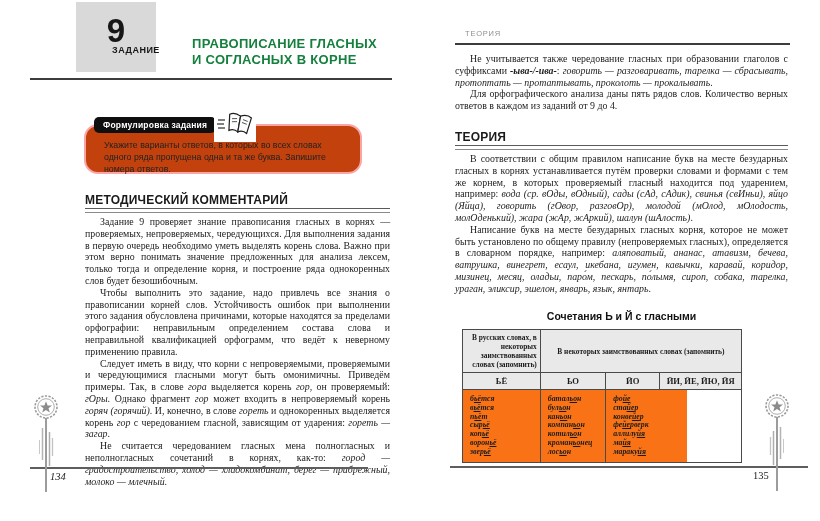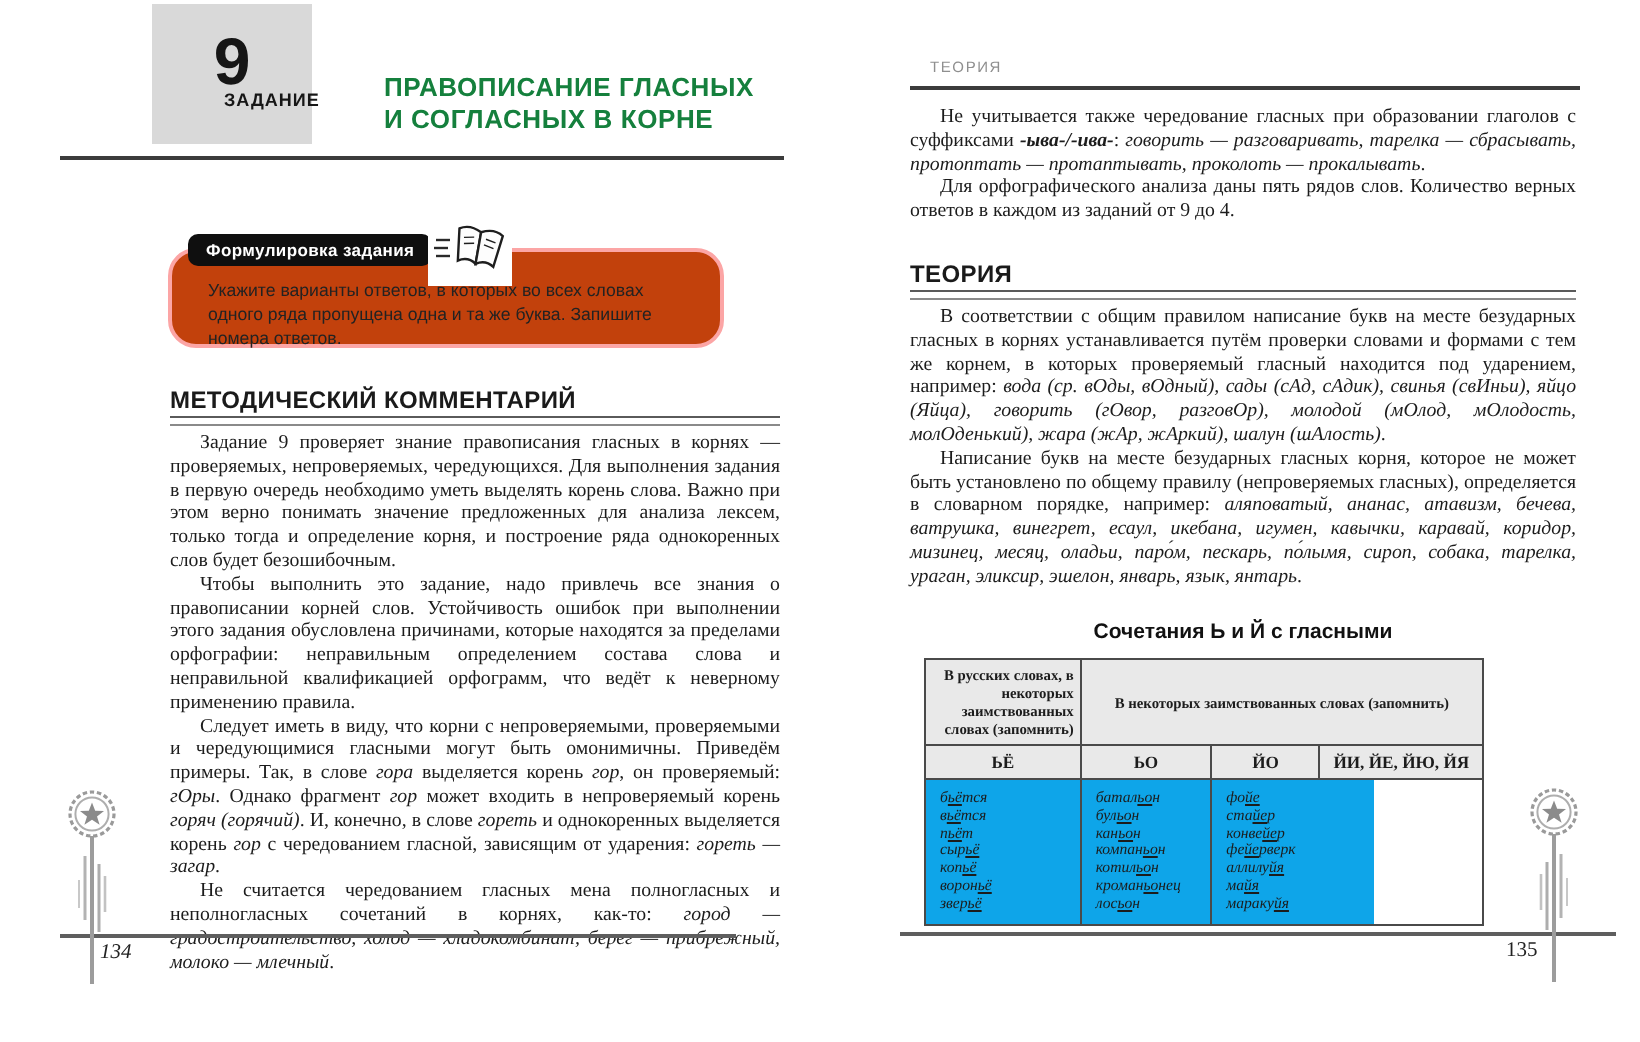--- a/index.html
+++ b/index.html
@@ -33,21 +33,21 @@
   
   .table-title{left:455px;top:310px;width:333px;text-align:center;font:bold 10.5px/13px "Liberation Sans",sans-serif;color:#111;}
   .theory-table{left:462px;top:329px;width:278px;border:1.2px solid #4a4a4a;font-family:"Liberation Serif",serif;}
   .trow{display:flex;}
   .tcell{box-sizing:border-box;border-right:1px solid #4a4a4a;}
   .tcell:last-child{border-right:none;}
   .thead-row .tcell{background:#e9e9e9;border-bottom:1px solid #4a4a4a;
     font-weight:bold;text-align:right;font-size:7.4px;line-height:9px;padding:3px 3px;}
   .subhead-row .tcell{background:#e9e9e9;border-bottom:1px solid #4a4a4a;
     font-weight:bold;text-align:center;font-size:8.6px;line-height:10px;padding:3px 2px;}
-  .tbody-row .tcell{background:#0ea5e9;font-style:italic;font-size:7.8px;line-height:8.8px;padding:5px 4px 5px 7px;}
+  .tbody-row .tcell{background:#f97316;font-style:italic;font-size:7.8px;line-height:8.8px;padding:5px 4px 5px 7px;font-weight:bold;}
   .tbody-row .tcell div{white-space:nowrap;}
   .tcell u{text-underline-offset:1px;}
   .w28{width:28%;} .w72{width:72%;} .w235{width:23.5%;} .w195{width:19.5%;} .w29{width:29%;}
   .vcenter{display:flex;align-items:center;justify-content:center;}
   
   .footer-rule{height:1.5px;background:#5e5e5e;}
   .page-num{font:10.5px/12px "Liberation Serif",serif;color:#222;}
   .ornament{width:26px;height:104px;}
 </style>
 </head>

